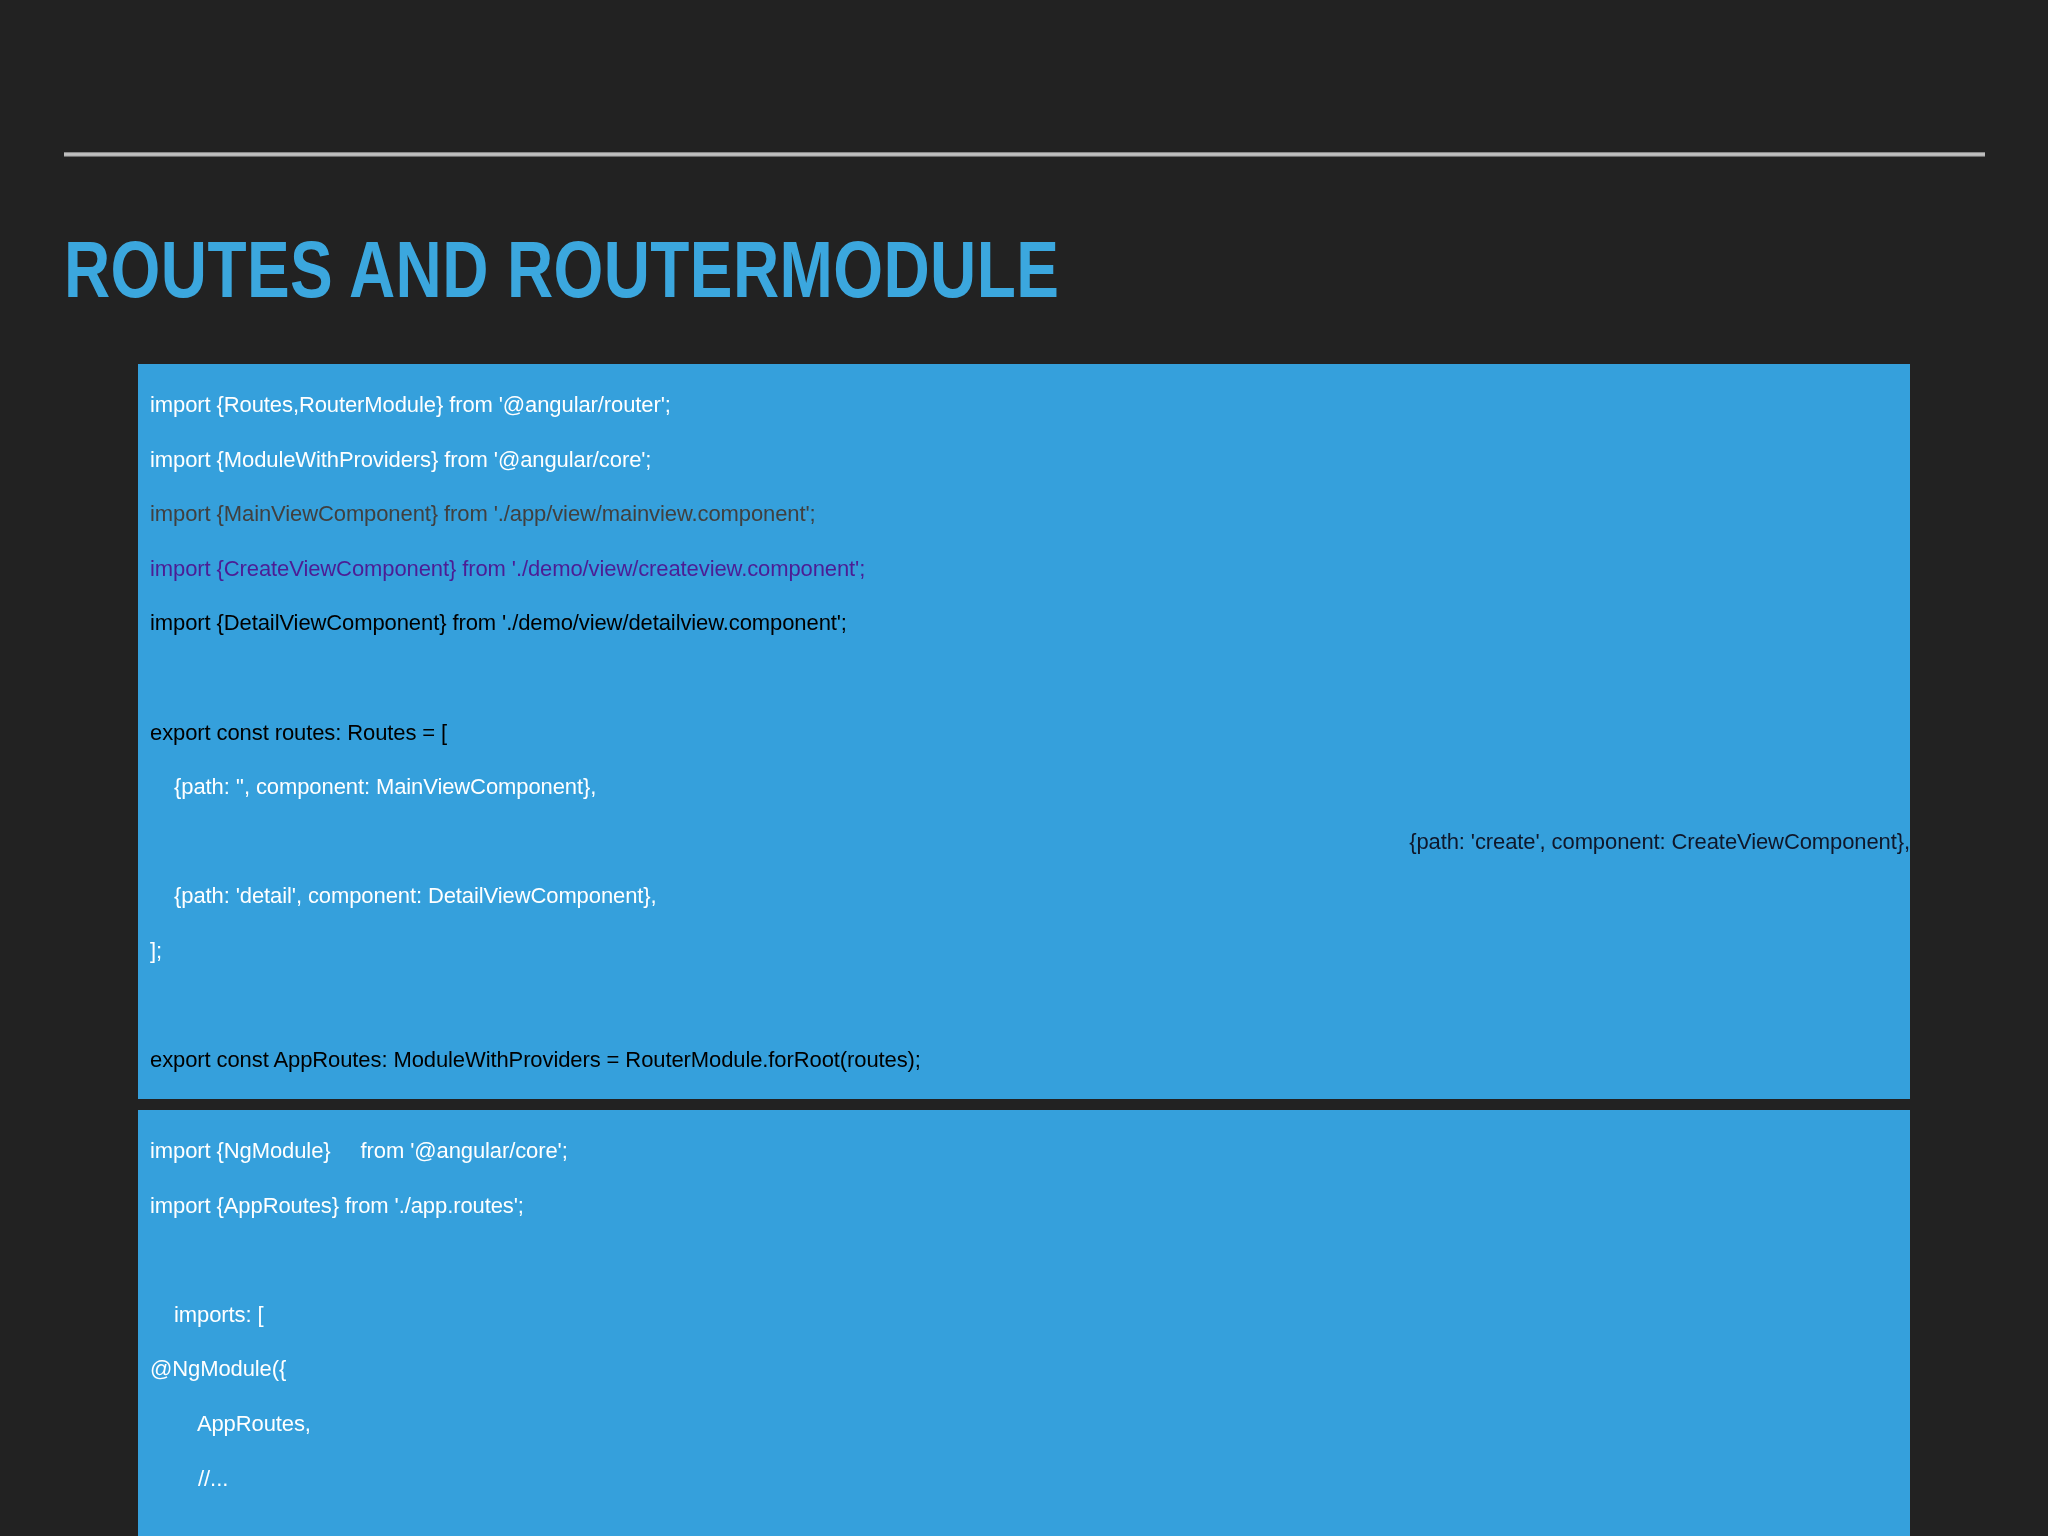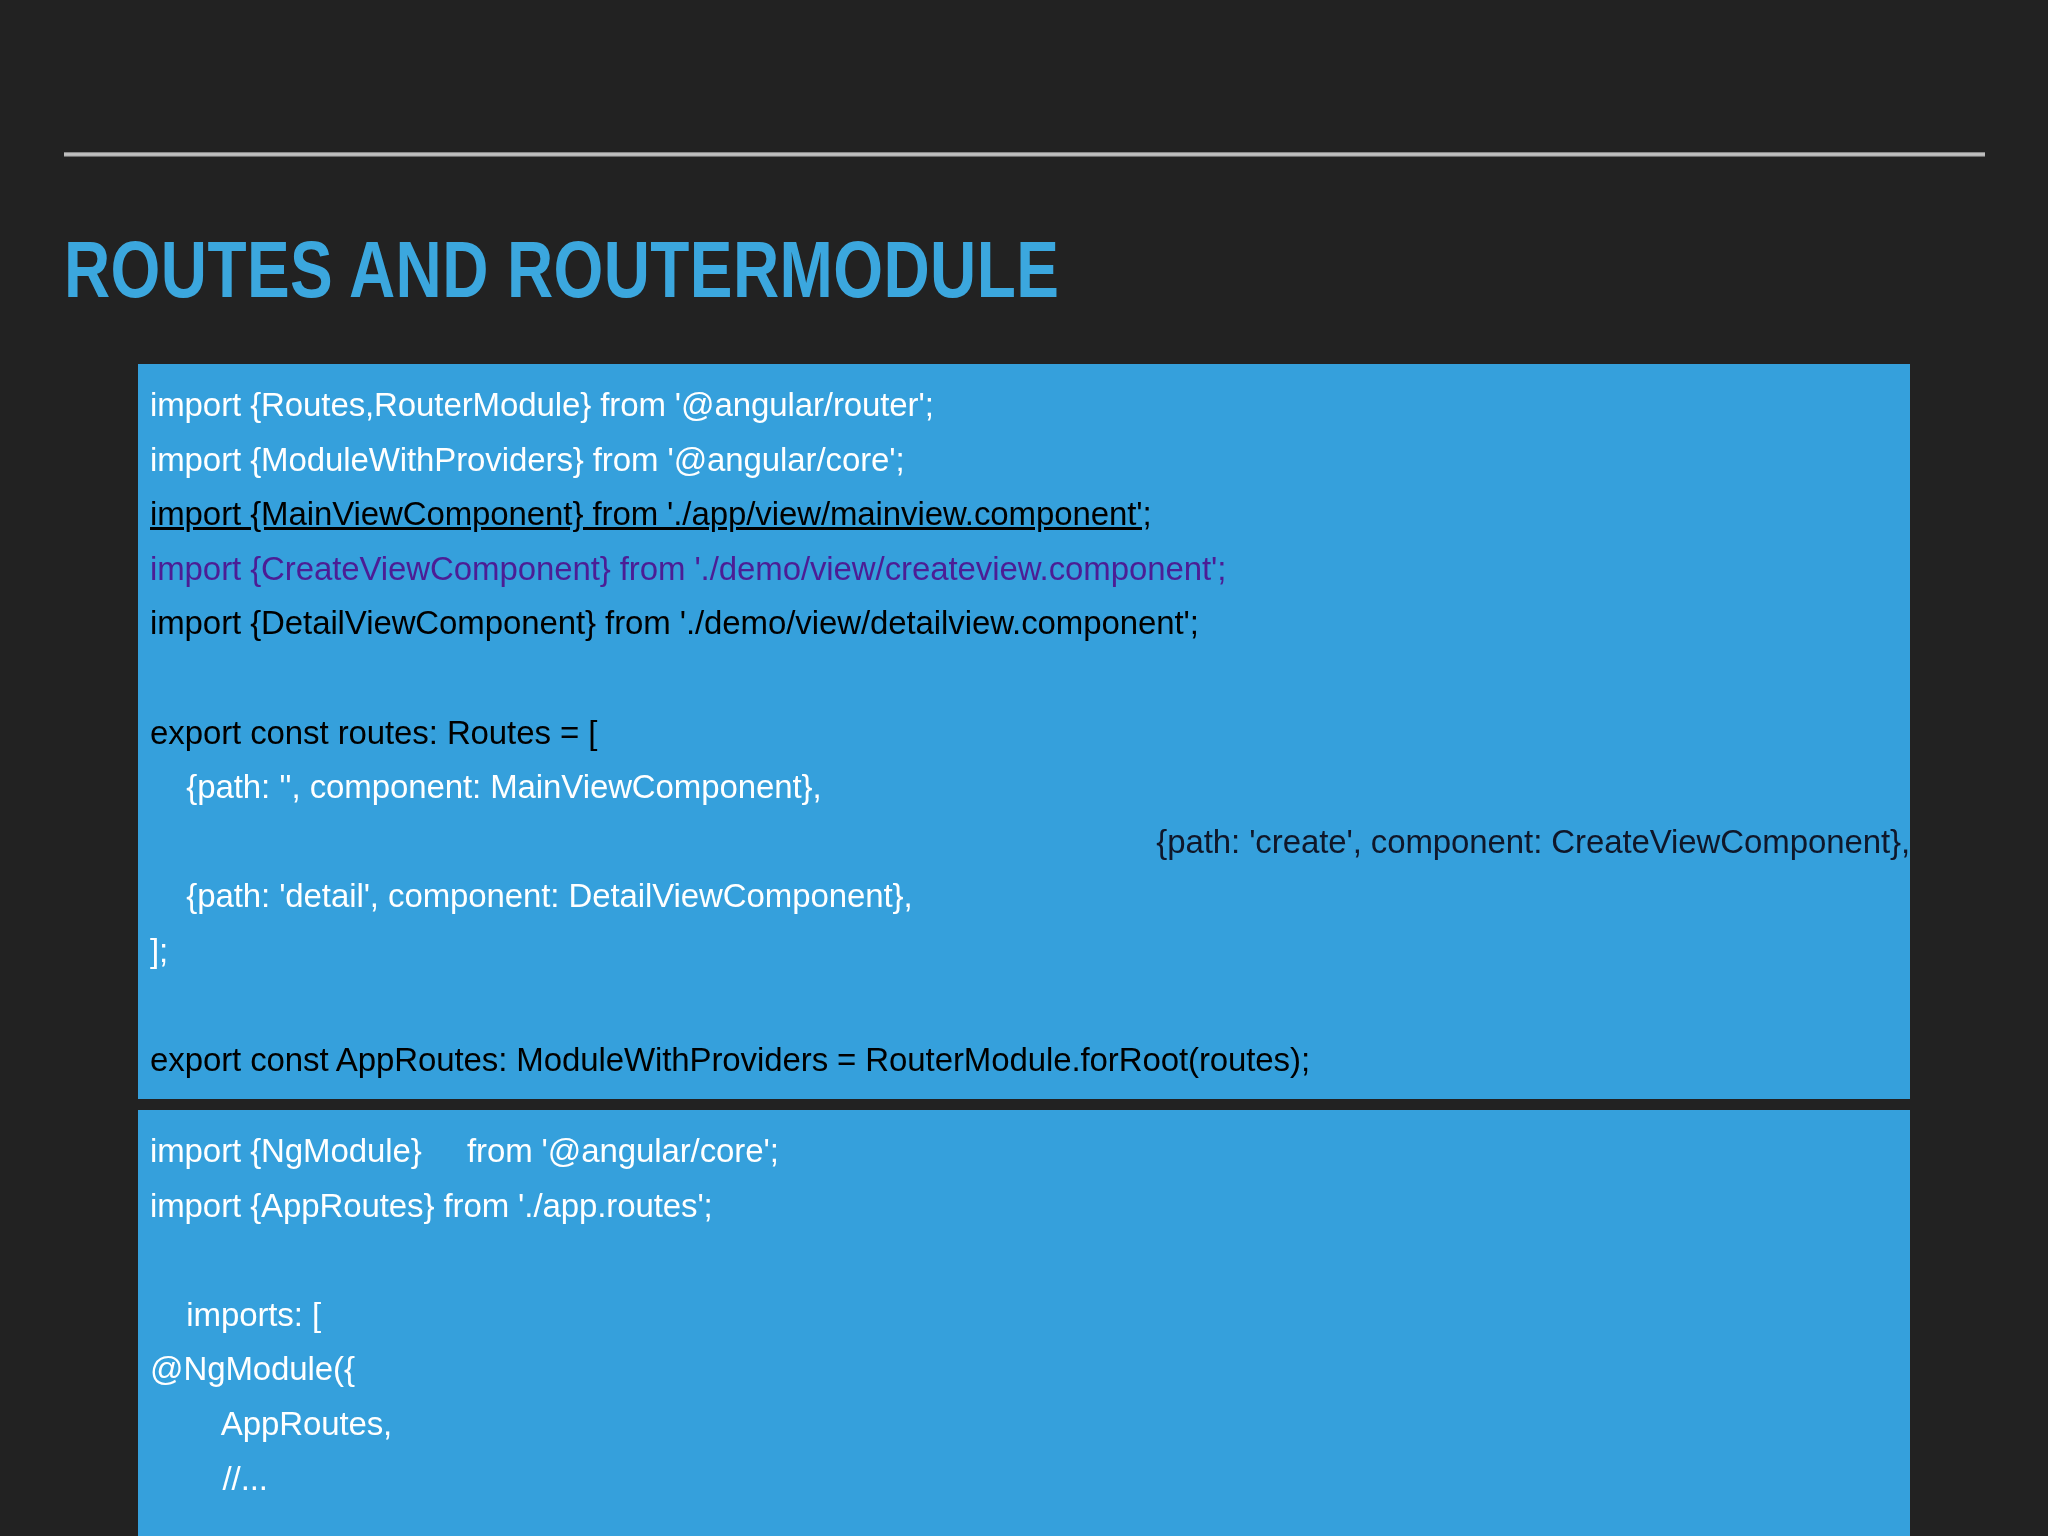--- a/index.html
+++ b/index.html
@@ -72,21 +72,21 @@
     background: #35a0dc;
     box-sizing: border-box;
     padding: 14px 0 14px 12px;
   }
   #code-block-1 { top: 364px; height: 735px; }
   #code-block-2 { top: 1110px; height: 496px; }
 
   .code-line {
     color: #ffffff;
     font-family: "Liberation Sans", sans-serif;
-    font-size: 33px;
+    font-size: 22px;
     line-height: 54.6px;
     white-space: pre;
     letter-spacing: -0.1px;
   }
   .code-line.blank {
     color: transparent;
   }
 </style>
 </head>
 <body>
@@ -94,21 +94,21 @@
 <div class="slide">
 
 
   <div class="header-rule"></div>
 
   <div class="title">ROUTES AND ROUTERMODULE</div>
 
   <div class="code-block" id="code-block-1" style="background: rgb(53, 160, 220);">
       <div class="code-line" style="color: rgb(255, 255, 255);">import {Routes,RouterModule} from '@angular/router';</div>
       <div class="code-line" style="color: rgb(255, 255, 255);">import {ModuleWithProviders} from '@angular/core';</div>
-      <div class="code-line" style="color: #000000; text-decoration: underline;">import {MainViewComponent} from './app/view/mainview.component';</div>
+      <div class="code-line" style="color: #404040;">import {MainViewComponent} from './app/view/mainview.component';</div>
       <div class="code-line" style="color: #4c1d95;">import {CreateViewComponent} from './demo/view/createview.component';</div>
       <div class="code-line" style="color: #000000;">import {DetailViewComponent} from './demo/view/detailview.component';</div>
       <div class="code-line blank" style="color: rgb(255, 255, 255);"> </div>
       <div class="code-line" style="color: #000000;">export const routes: Routes = [</div>
       <div class="code-line" style="color: rgb(255, 255, 255);">    {path: '', component: MainViewComponent},</div>
       <div class="code-line" style="color: #0f172a; text-align: right;">    {path: 'create', component: CreateViewComponent},</div>
       <div class="code-line" style="color: rgb(255, 255, 255);">    {path: 'detail', component: DetailViewComponent},</div>
       <div class="code-line" style="color: rgb(255, 255, 255);">];</div>
       <div class="code-line blank" style="color: rgb(255, 255, 255);"> </div>
       <div class="code-line" style="color: #000000;">export const AppRoutes: ModuleWithProviders = RouterModule.forRoot(routes);</div>

